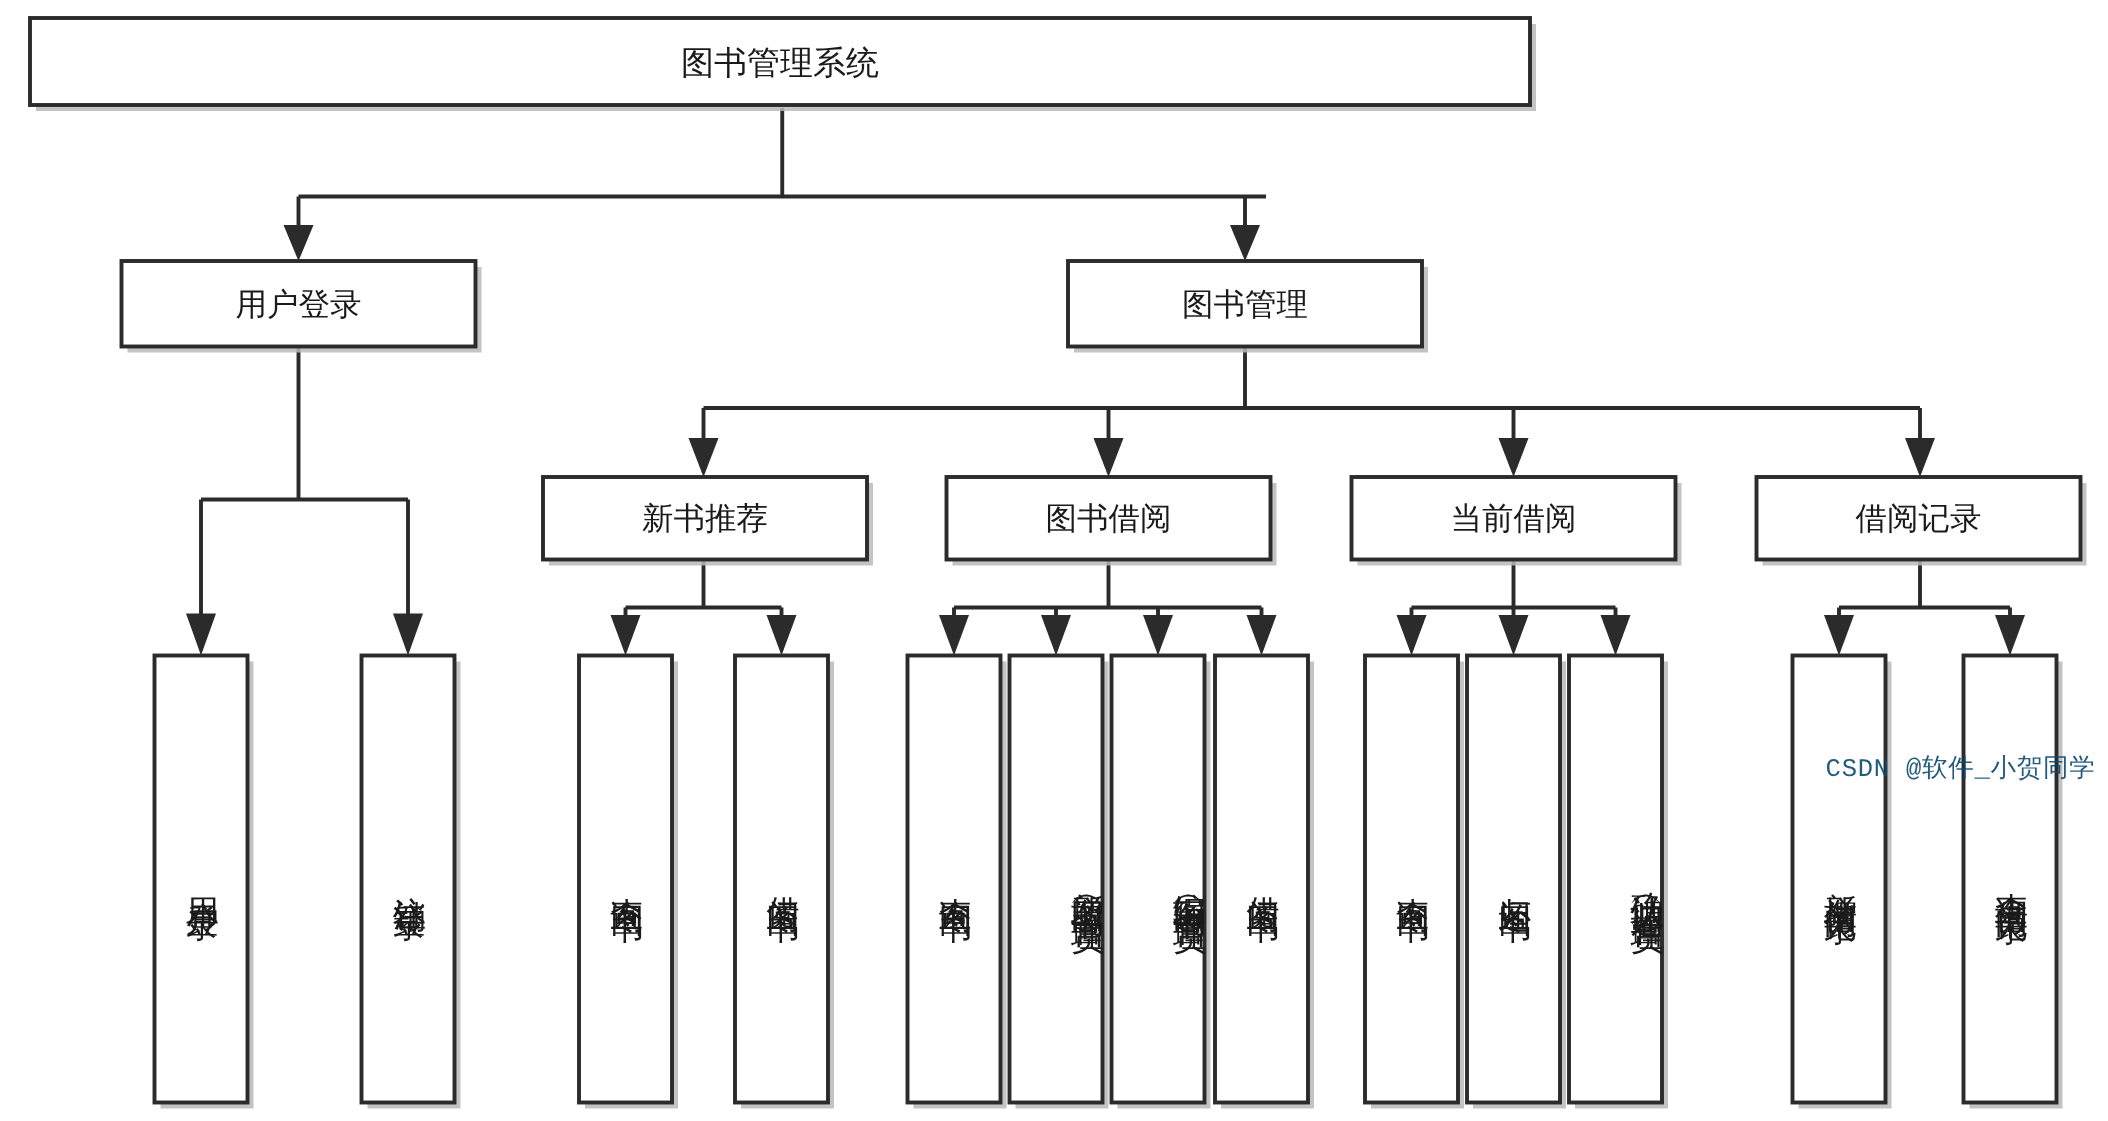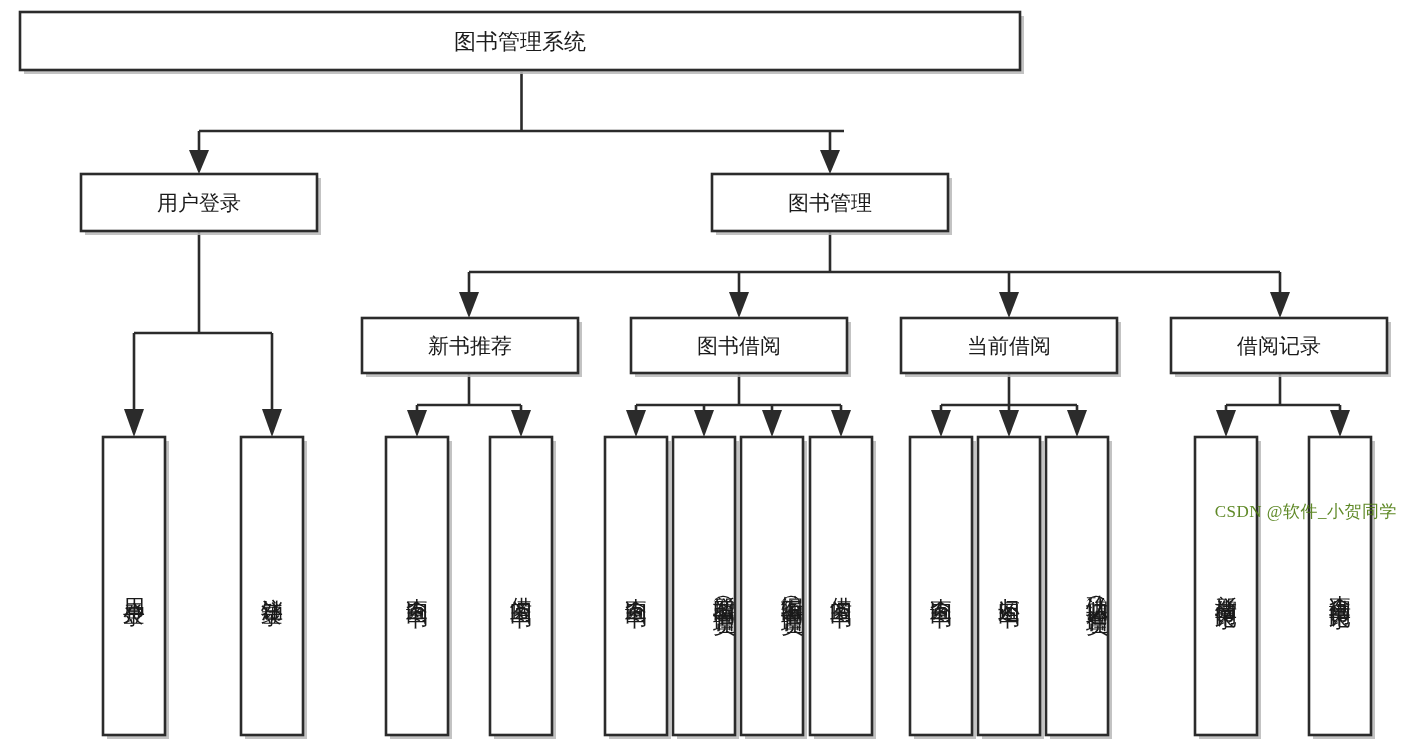--- a/index.html
+++ b/index.html
@@ -68,23 +68,23 @@
     align-items: center;
     justify-content: center;
     text-align: center;
     white-space: nowrap;
     pointer-events: none;
   }
   .watermark {
     position: absolute;
     right: 8px;
     bottom: 6px;
-    font-family: Liberation Serif, serif;
+    font-family: Liberation Mono, monospace;
     font-size: 17px;
-    color: #4d7c0f;
+    color: #0c4a6e;
     opacity: 0.9;
     letter-spacing: 0.5px;
     user-select: none;
   }
 </style>
 </head>
 <body>
 
 <div id="diagram-root">
 

